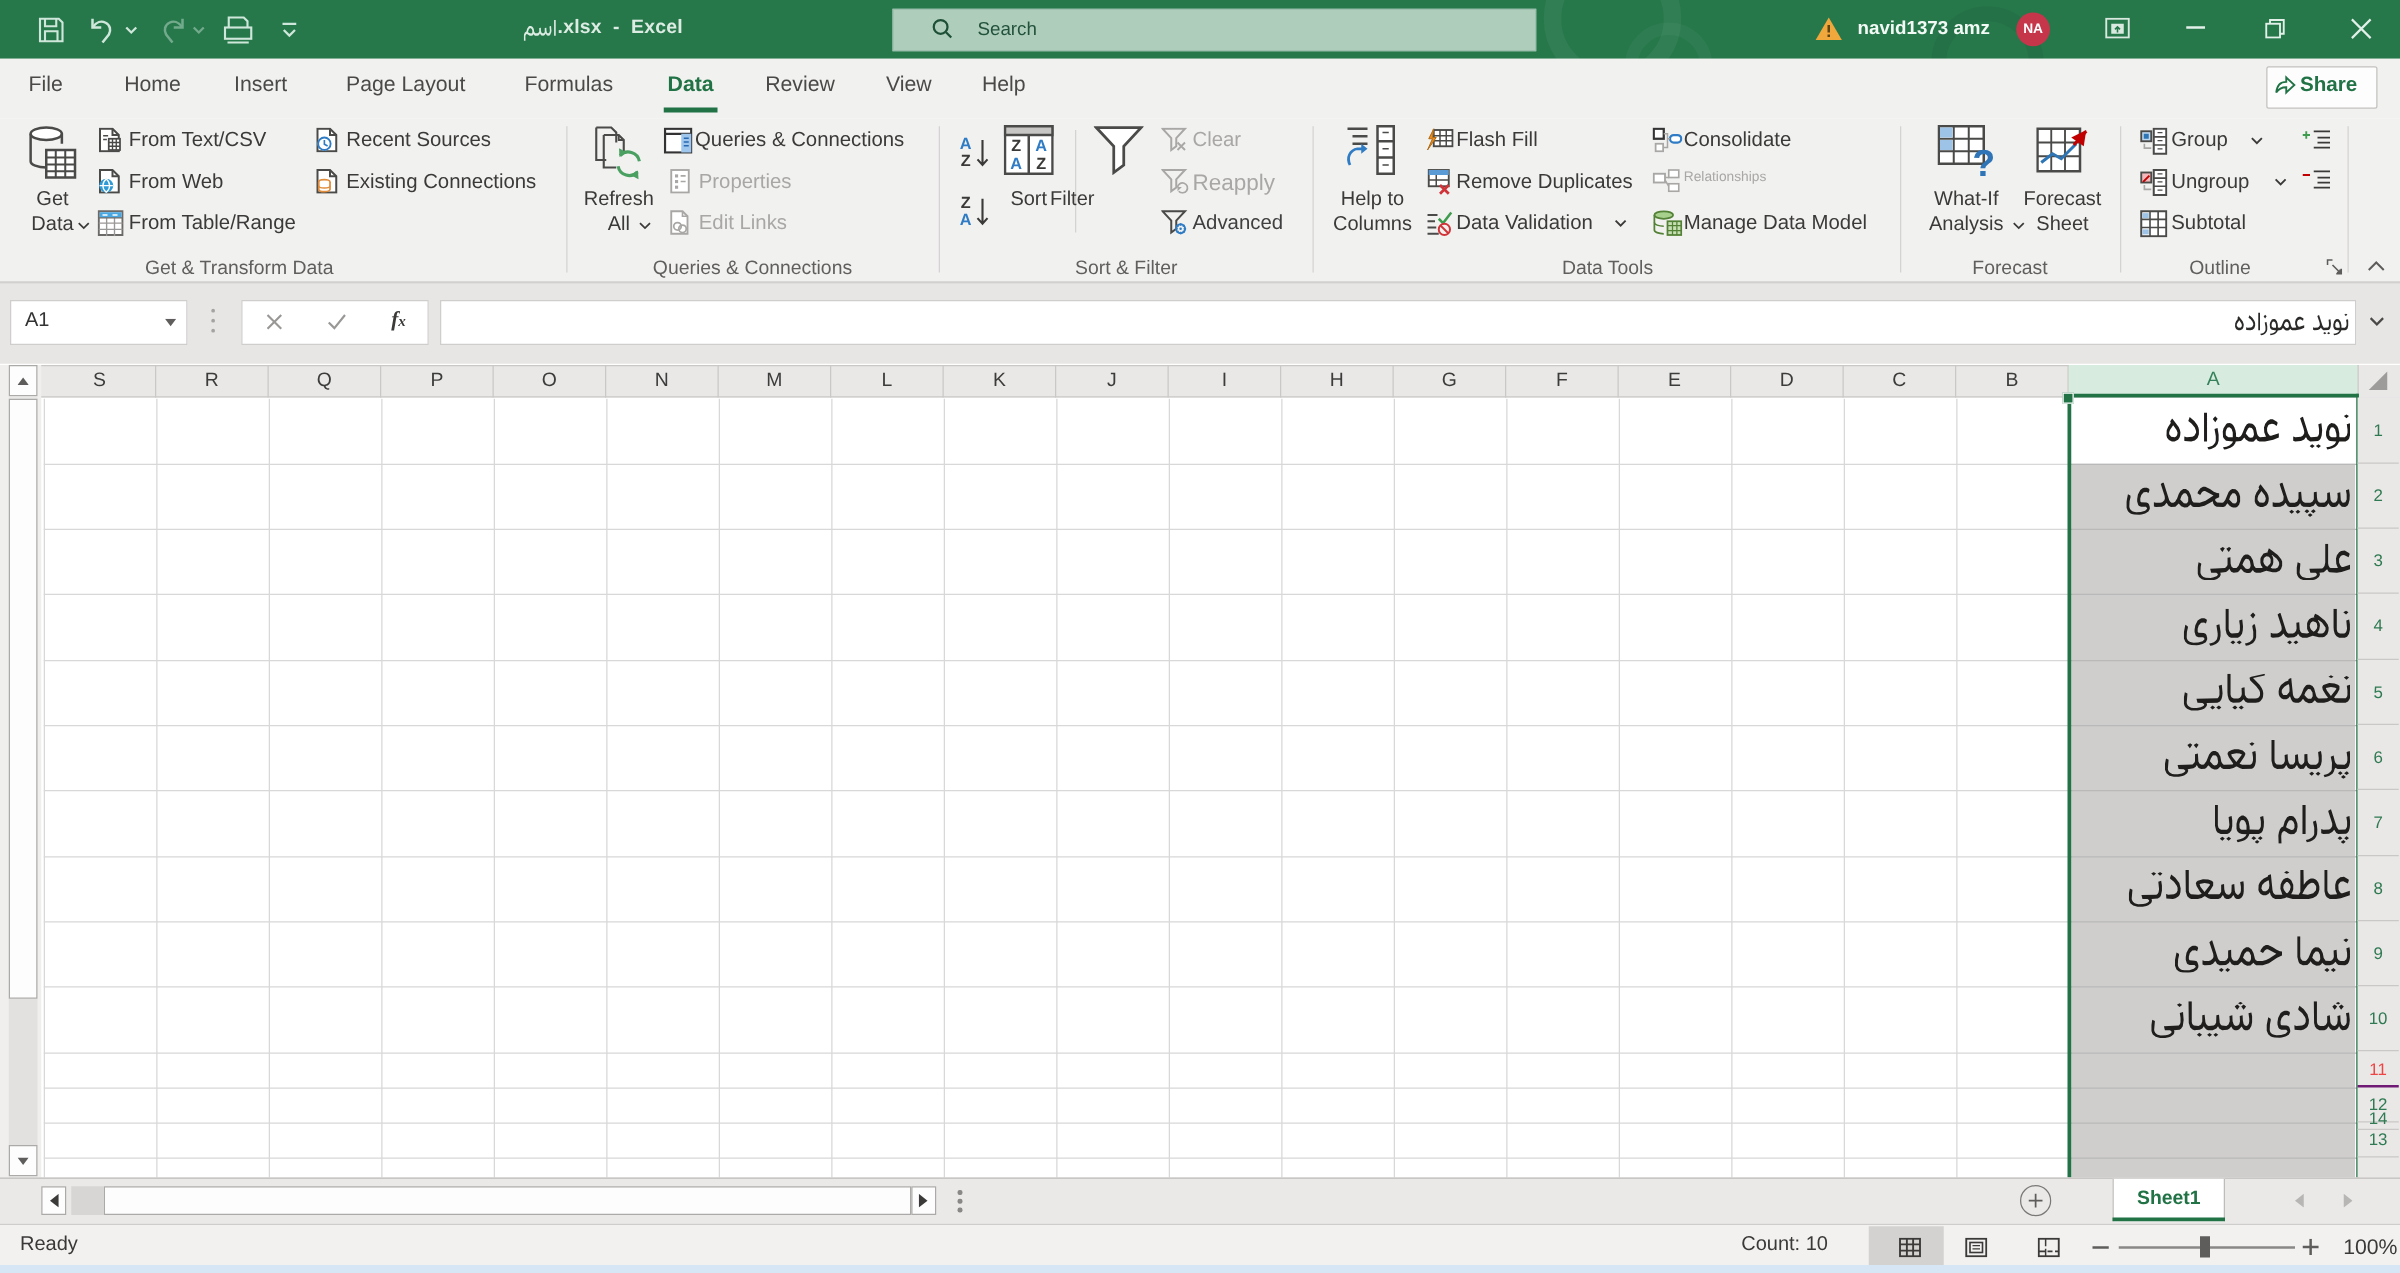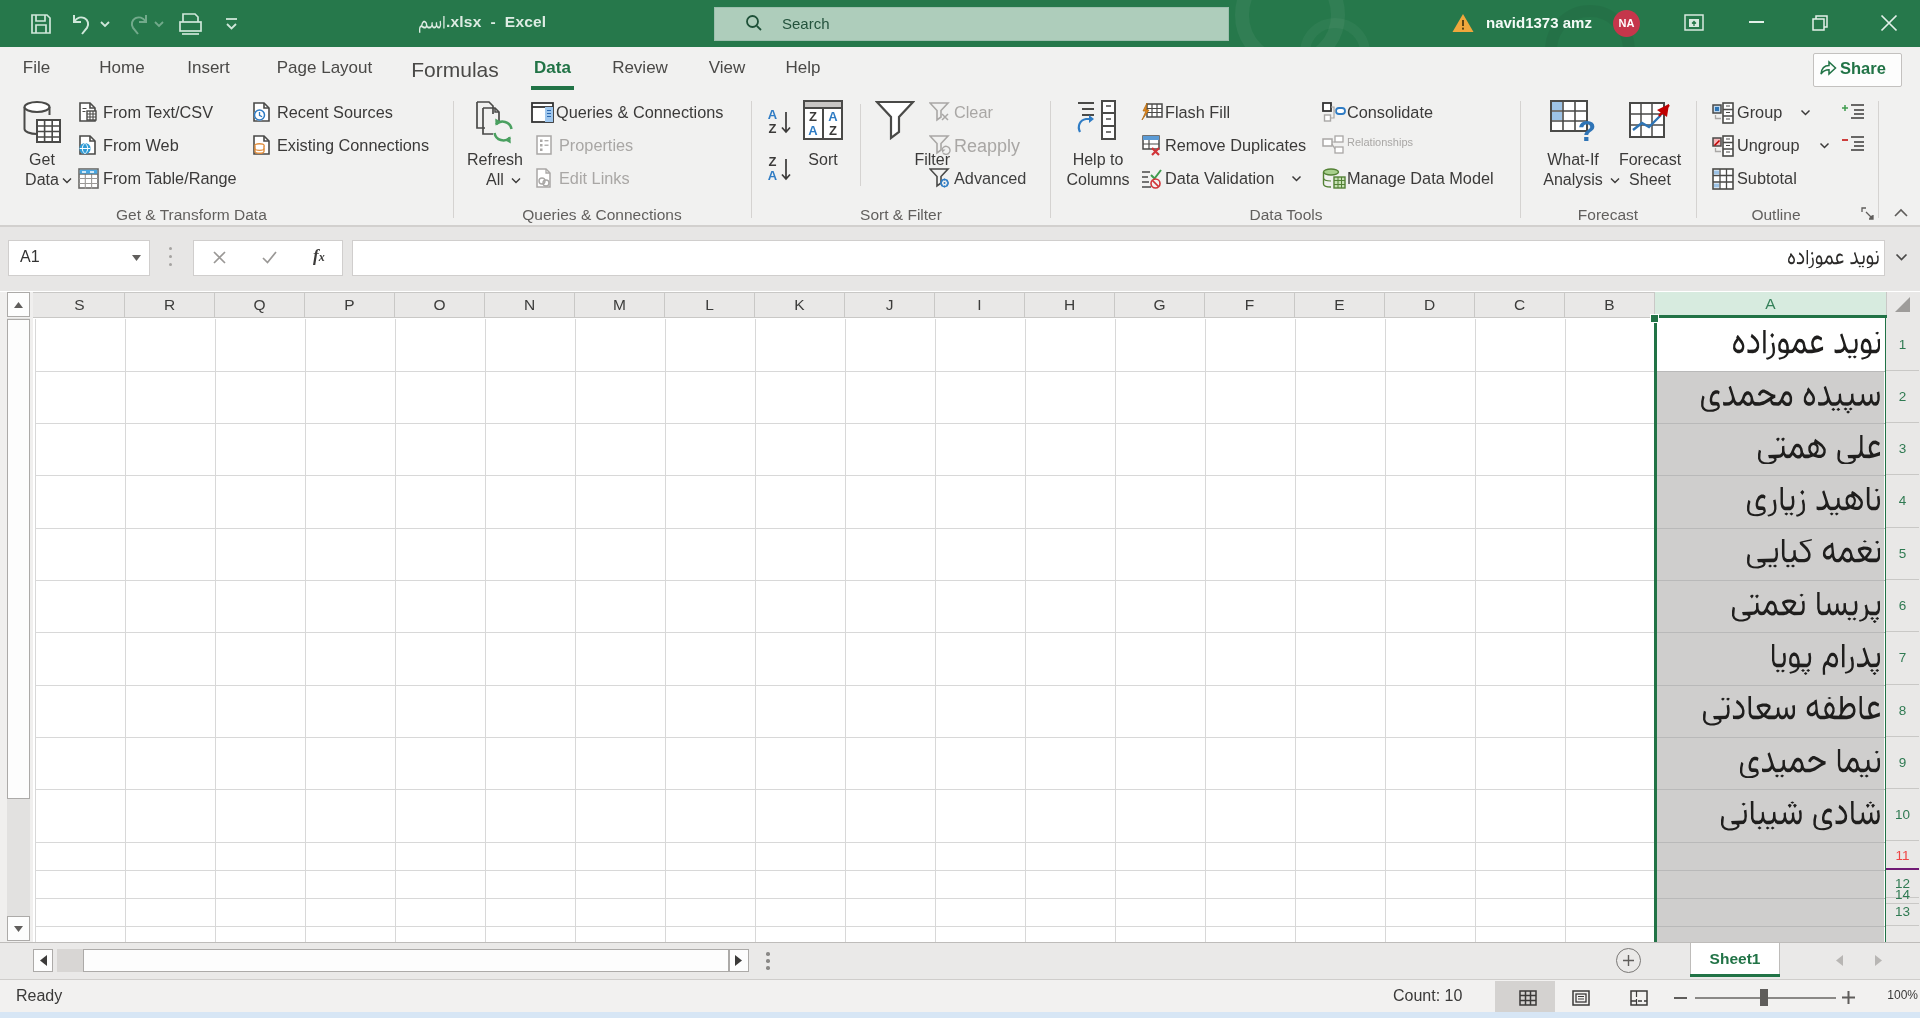--- a/index.html
+++ b/index.html
@@ -68,21 +68,21 @@
 <path d="M4 4V1h11v11h-3" fill="none" stroke="#e3f0e9" stroke-width="1.5"></path>
     </svg>
 <svg class="abs" style="left:1880px;top:14px" width="18" height="18" viewBox="0 0 18 18">
 <path d="M1.5 1.5l15 15M16.5 1.5l-15 15" stroke="#e3f0e9" stroke-width="1.7"></path>
     </svg>
 <div class="abs" style="left:0;top:47px;width:1920px;height:48px;background:#f1f1f0"></div>
 <div class="abs" style="left:-23.5px;top:58px;width:120px;height:24px;text-align:center;color:#4a4947;font-size:17px">File</div>
 <div class="abs" style="left:62px;top:58px;width:120px;height:24px;text-align:center;color:#4a4947;font-size:17px">Home</div>
 <div class="abs" style="left:148.5px;top:58px;width:120px;height:24px;text-align:center;color:#4a4947;font-size:17px">Insert</div>
 <div class="abs" style="left:264.5px;top:58px;width:120px;height:24px;text-align:center;color:#4a4947;font-size:17px">Page Layout</div>
-<div class="abs" style="left:395px;top:58px;width:120px;height:24px;text-align:center;color:#4a4947;font-size:21px">Formulas</div>
+<div class="abs" style="left:395px;top:58px;width:120px;height:24px;text-align:center;color:#4a4947;font-size:17px">Formulas</div>
 <div class="abs" style="left:492.5px;top:58px;width:120px;height:24px;text-align:center;color:#217346;font-size:17px;font-weight:bold">Data</div>
 <div class="abs" style="left:580px;top:58px;width:120px;height:24px;text-align:center;color:#4a4947;font-size:17px">Review</div>
 <div class="abs" style="left:667px;top:58px;width:120px;height:24px;text-align:center;color:#4a4947;font-size:17px">View</div>
 <div class="abs" style="left:743px;top:58px;width:120px;height:24px;text-align:center;color:#4a4947;font-size:17px">Help</div>
 <div class="abs" style="left:531px;top:86px;width:43px;height:3.5px;background:#217346"></div>
 <div class="abs" style="left:1813px;top:53px;width:89px;height:34px;background:#fdfdfd;border:1px solid #c3c1bf;border-radius:2px"></div>
 <svg class="abs" style="left:1819px;top:60px" width="19" height="18" viewBox="0 0 19 18">
 <path d="M10 5.5C5 5.5 2.5 9 2 14c1.8-2.8 4-4.2 8-4.2V14l6.5-6L10 2z" fill="none" stroke="#217346" stroke-width="1.5"></path>
     </svg>
 <div class="abs" style="left:1840px;top:59px;color:#217346;font-size:16.5px;font-weight:bold">Share</div>
@@ -213,21 +213,21 @@
 <text x="10" y="21" font-size="13" font-weight="bold" fill="#3b3a39" text-anchor="middle" font-family="Liberation Sans">Z</text>
 <text x="10" y="35" font-size="13" font-weight="bold" fill="#2f7cc4" text-anchor="middle" font-family="Liberation Sans">A</text>
 <text x="30" y="21" font-size="13" font-weight="bold" fill="#2f7cc4" text-anchor="middle" font-family="Liberation Sans">A</text>
 <text x="30" y="35" font-size="13" font-weight="bold" fill="#3b3a39" text-anchor="middle" font-family="Liberation Sans">Z</text>
       </svg></div>
     <div class="abs" style="left:768px;top:151px;width:110px;text-align:center;color:#3b3a39;font-size:16px">Sort</div>
 <div class="abs" style="left:860px;top:104px;width:1px;height:82px;background:#d5d3d1"></div>
 <div class="abs" style="left:875px;top:100px;width:40px;height:40px"><svg width="40" height="40" viewBox="0 0 40 40">
         <path d="M2 2h36L24 17v15l-8 6V17z" fill="#fff" stroke="#4a4a48" stroke-width="2.2"></path>
       </svg></div>
-    <div class="abs" style="left:840px;top:151px;width:110px;text-align:right;color:#3b3a39;font-size:16px">Filter</div>
+    <div class="abs" style="left:840px;top:151px;width:110px;text-align:left;color:#3b3a39;font-size:16px">Filter</div>
 <div class="abs" style="left:929px;top:101.5px;width:20px;height:20px"><svg width="22" height="20" viewBox="0 0 22 20">
         <path d="M1 1h18L12 8.5V15l-4 3V8.5z" fill="none" stroke="#a9a7a5" stroke-width="1.6"></path>
         <path d="M13 12l6 6M19 12l-6 6" stroke="#a9a7a5" stroke-width="1.5"></path>
       </svg></div>
     <div class="abs" style="left:954px;top:102.5px;height:19px;color:#a9a7a5;font-size:16.3px;white-space:nowrap">Clear</div>
 <div class="abs" style="left:929px;top:134.5px;width:20px;height:20px"><svg width="22" height="20" viewBox="0 0 22 20">
         <path d="M1 1h18L12 8.5V15l-4 3V8.5z" fill="none" stroke="#a9a7a5" stroke-width="1.6"></path>
         <path d="M13 15a4 4 0 1 1 1 3" fill="none" stroke="#a9a7a5" stroke-width="1.4"></path>
         <path d="M13 18v-3.5h3.5z" fill="#a9a7a5"></path>
       </svg></div>
@@ -554,14 +554,14 @@
       <rect x="1" y="1" width="16" height="14" fill="none" stroke="#3b3a39" stroke-width="1.5"></rect>
       <path d="M1 11h5M8 11h4M14 11h3" stroke="#3b3a39" stroke-width="1.4"></path>
       <path d="M6.5 1v6M6.5 9v6" stroke="#3b3a39" stroke-width="1.2"></path>
     </svg>
 <div class="abs" style="left:1674px;top:996.5px;width:13px;height:2.5px;background:#5f5d5b"></div>
 <div class="abs" style="left:1695px;top:997px;width:141px;height:1.5px;background:#8a8886"></div>
 <div class="abs" style="left:1760px;top:989px;width:8px;height:17px;background:#5f5d5b"></div>
 <svg class="abs" style="left:1842px;top:991px" width="13" height="13" viewBox="0 0 13 13">
       <path d="M6.5 0v13M0 6.5h13" stroke="#5f5d5b" stroke-width="2"></path>
     </svg>
-<div class="abs" style="left:1868px;top:988px;width:50px;text-align:right;color:#3a3938;font-size:12px">100%</div>
+<div class="abs" style="left:1868px;top:988px;width:50px;text-align:right;color:#3a3938;font-size:17px">100%</div>
 <div class="abs" style="left:0;top:1011.5px;width:1920px;height:6.5px;background:#d7e6f5"></div>
 </div>
 </body></html>

